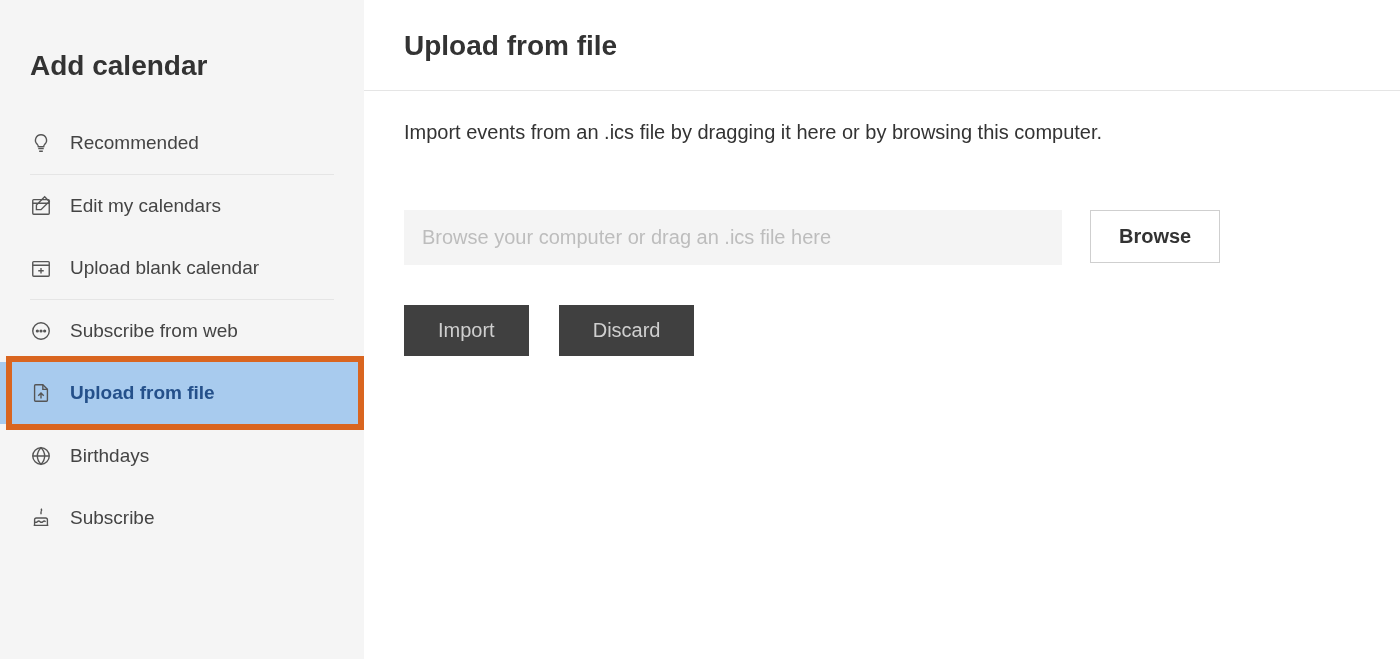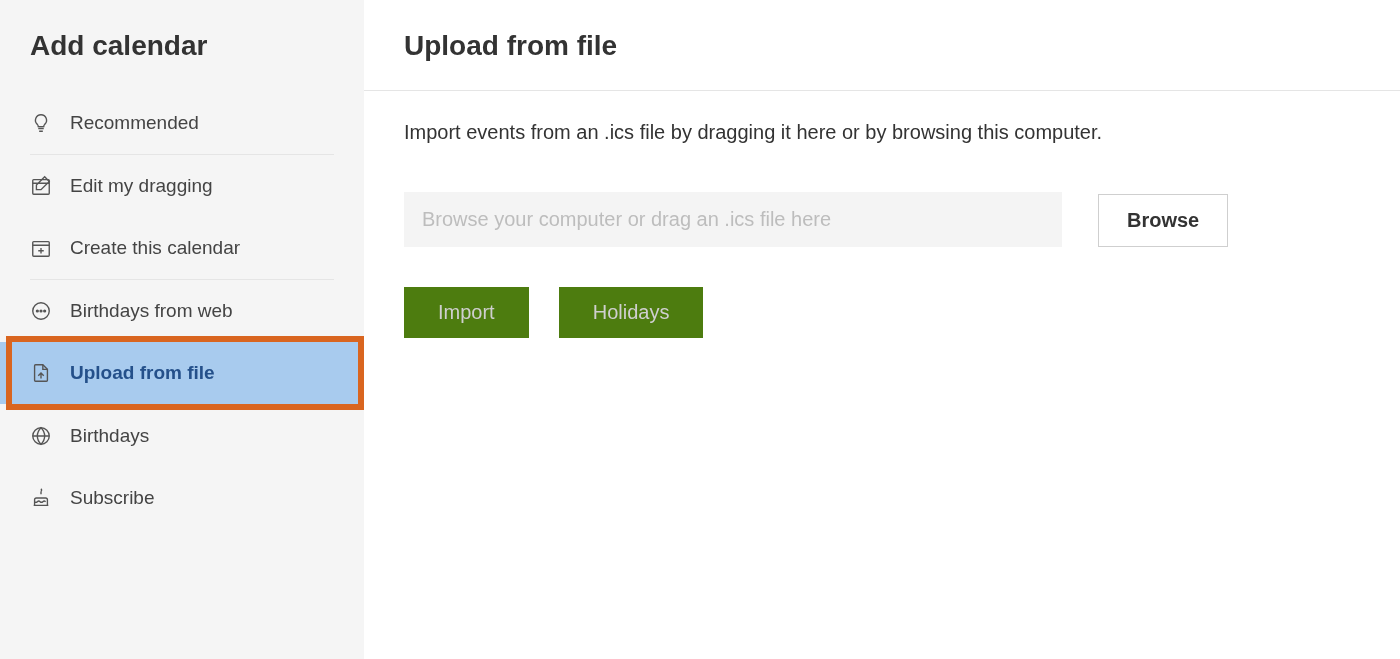--- a/index.html
+++ b/index.html
@@ -15,20 +15,21 @@
     width: 364px;
     height: 100%;
     background: #f5f5f5;
     padding: 30px 0 0 0;
   }
   .sidebar-title {
     font-size: 28px;
     font-weight: 600;
     color: #333;
     padding: 0 30px 30px 30px;
+    margin-top: 20px;
   }
   .sidebar-group {
     border-bottom: 1px solid #e5e5e5;
     margin: 0 30px;
   }
   .sidebar-group:last-child { border-bottom: none; }
   .sidebar-item {
     display: flex;
     align-items: center;
     padding: 20px 0;
@@ -76,26 +77,26 @@
     padding-bottom: 28px;
   }
   .main-divider {
     border: none;
     border-top: 1px solid #e5e5e5;
     margin: 0 -40px 30px -40px;
   }
   .instruction {
     font-size: 20px;
     color: #333;
-    margin-bottom: 48px;
+    margin-bottom: 66px;
   }
   .file-row {
     display: flex;
-    gap: 36px;
-    align-items: flex-end;
+    gap: 28px;
+    align-items: flex-start;
     margin-bottom: 40px;
   }
   .file-input {
     flex: 1;
     max-width: 658px;
     background: #f4f4f4;
     border: none;
     padding: 16px 18px;
     font-size: 20px;
     color: #333;
@@ -108,21 +109,21 @@
     font-size: 20px;
     color: #333;
     font-weight: 600;
     cursor: pointer;
   }
   .action-row {
     display: flex;
     gap: 30px;
   }
   .action-btn {
-    background: #4d7c0f;
+    background: #404040;
     border: none;
     padding: 14px 34px;
     font-size: 20px;
     color: #cfcfcf;
     cursor: default;
   }
 </style>
 </head>
 <body>
 
@@ -141,44 +142,44 @@
   </div>
 
   <div class="sidebar-group">
     <div class="sidebar-item">
       <span class="icon">
         <svg width="22" height="22" viewBox="0 0 24 24" stroke-width="1.5">
             <rect x="3" y="5" width="18" height="16" rx="1"></rect>
             <path d="M3 9h18M16 2l5 5-9 9H7v-5z"></path>
           </svg>
       </span>
-      <span>Edit my dragging</span>
+      <span>Edit my calendars</span>
     </div>
     <div class="sidebar-item">
       <span class="icon">
         <svg width="22" height="22" viewBox="0 0 24 24" stroke-width="1.5">
             <rect x="3" y="5" width="18" height="16" rx="1"></rect>
             <path d="M3 9h18M12 12v6M9 15h6"></path>
           </svg>
       </span>
-      <span>Create this calendar</span>
+      <span>Upload blank calendar</span>
     </div>
   </div>
 
   <div class="sidebar-group">
     <div class="sidebar-item">
       <span class="icon">
         <svg width="22" height="22" viewBox="0 0 24 24" stroke-width="1.5">
             <circle cx="12" cy="12" r="9"></circle>
             <circle cx="8" cy="12" r="1" fill="#555"></circle>
             <circle cx="12" cy="12" r="1" fill="#555"></circle>
             <circle cx="16" cy="12" r="1" fill="#555"></circle>
           </svg>
       </span>
-      <span>Birthdays from web</span>
+      <span>Subscribe from web</span>
     </div>
     <div class="selected-wrapper">
       <div class="sidebar-item">
         <span class="icon">
           <svg width="22" height="22" viewBox="0 0 24 24" stroke-width="1.5">
               <path d="M14 3H6a1 1 0 0 0-1 1v16a1 1 0 0 0 1 1h12a1 1 0 0 0 1-1V8z"></path>
               <path d="M14 3v5h5M12 18v-6M9 15l3-3 3 3"></path>
             </svg>
         </span>
         <span>Upload from file</span>
@@ -212,16 +213,16 @@
   <hr class="main-divider">
   <p class="instruction">Import events from an .ics file by dragging it here or by browsing this computer.</p>
 
   <div class="file-row">
     <input type="text" class="file-input" placeholder="Browse your computer or drag an .ics file here" style="">
     <button class="browse-btn">Browse</button>
   </div>
 
   <div class="action-row">
     <button class="action-btn" disabled="">Import</button>
-    <button class="action-btn" disabled="">Holidays</button>
+    <button class="action-btn" disabled="">Discard</button>
   </div>
 
 </main>
 
 </body></html>

